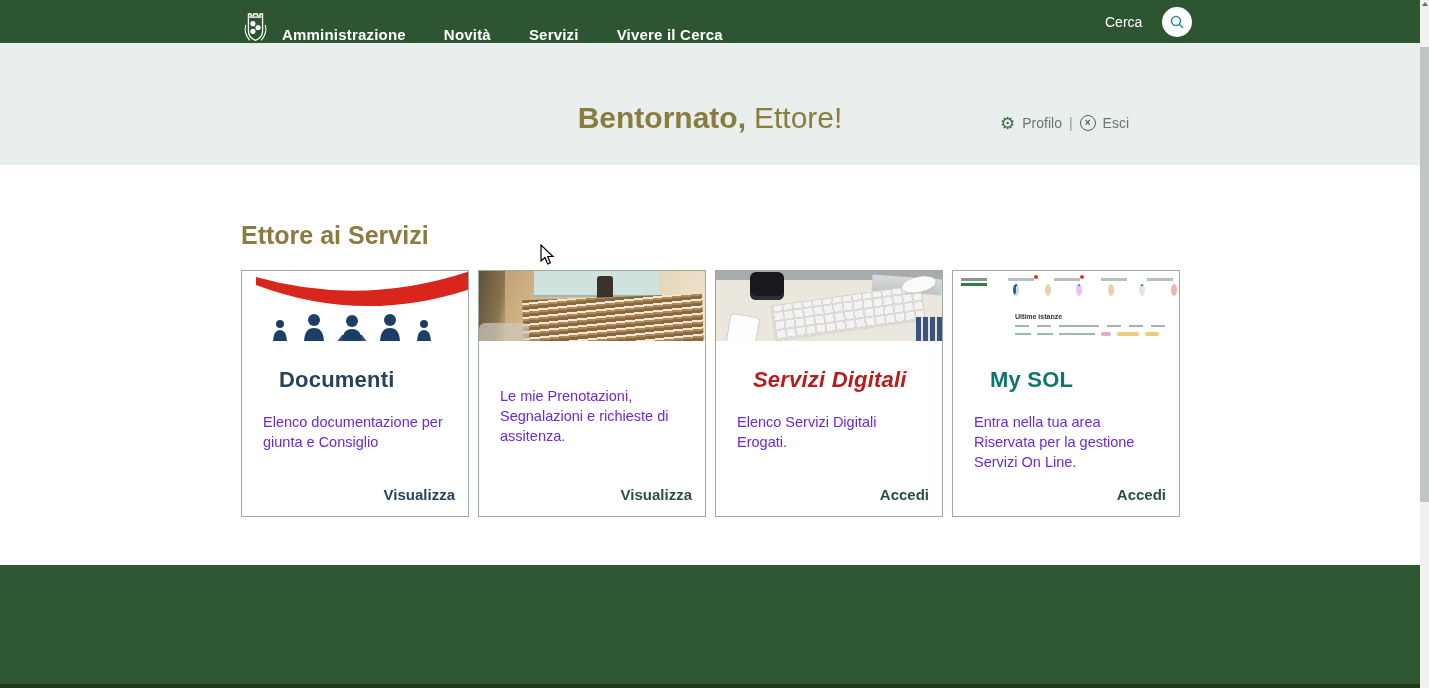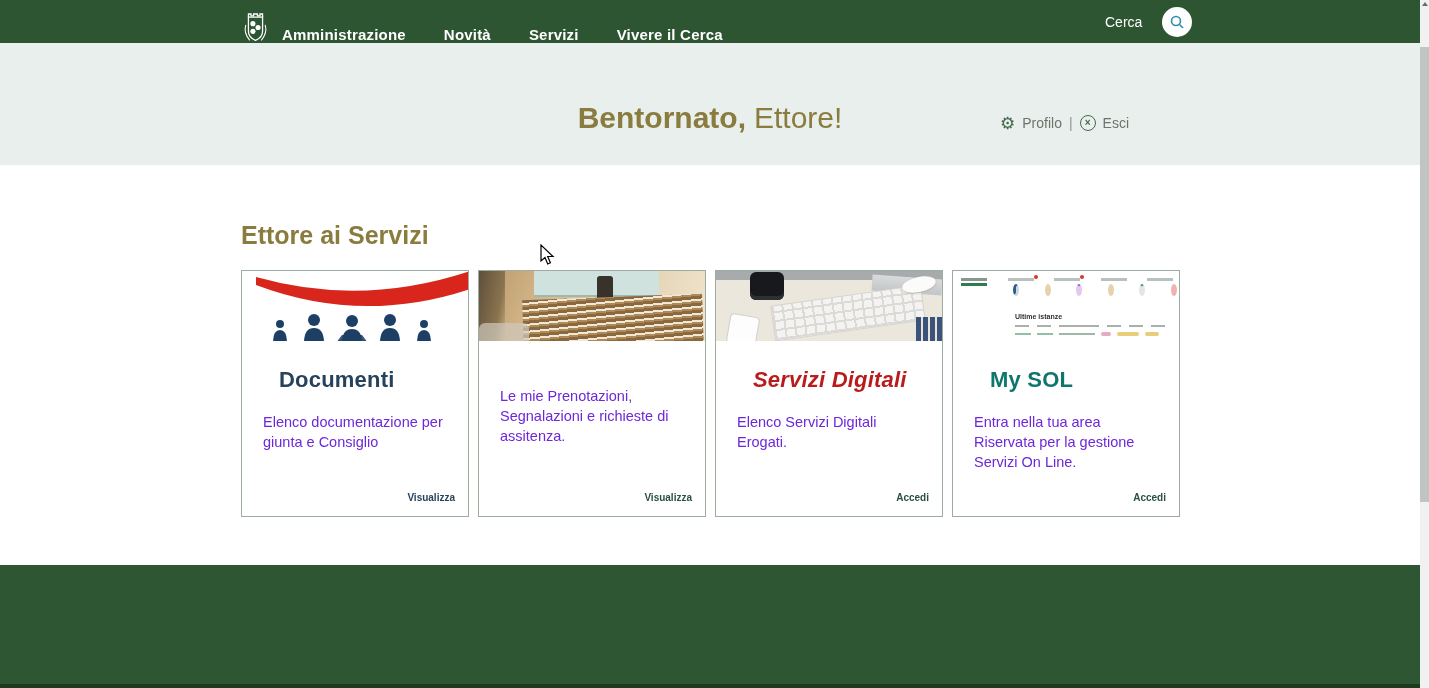--- a/index.html
+++ b/index.html
@@ -32,21 +32,21 @@
 
   
   .sectiontitle { position:absolute; left:241px; top:221px; font-size:25px; font-weight:700; color:#8a7b3e; }
 
   .cards { position:absolute; left:241px; top:270px; display:flex; gap:9px; }
   .card { width:228px; height:247px; background:#ffffff; border:1px solid #9dad9d; position:relative; cursor:pointer; }
   .card .imgzone { position:relative; width:100%; height:70px; overflow:hidden; }
   .card .body { padding:26px 21px 0 21px; }
   .card .title { font-size:22px; font-weight:600; letter-spacing:.2px;margin-left:16px; }
   .card .desc { margin-top:19px; font-size:14.5px; line-height:20px; color:#6d28d9; }
-  .card .cta { position:absolute; right:13px; bottom:13px; font-size:10px; font-weight:700; }
+  .card .cta { position:absolute; right:13px; bottom:13px; font-size:15px; font-weight:700; }
 
   
   .prev-doc { background:#ffffff; }
   .people { position:absolute; left:24px; top:42px; }
 
   
   .prev-folders { background:linear-gradient(115deg,#b99767 0%,#d9bd93 35%,#e8d9bd 75%,#efe6d2 100%); }
   .pf-shadow { position:absolute; left:0; top:0; width:26px; height:70px; background:linear-gradient(100deg,#5f4f3c,#8a744f 70%,transparent); }
   .pf-box { position:absolute; left:55px; top:0; width:125px; height:26px; background:#cfe2dd; border-bottom:2px solid #9fb7ad; }
   .pf-clip { position:absolute; left:118px; top:5px; width:16px; height:27px; background:#38322b; border-radius:3px; }

